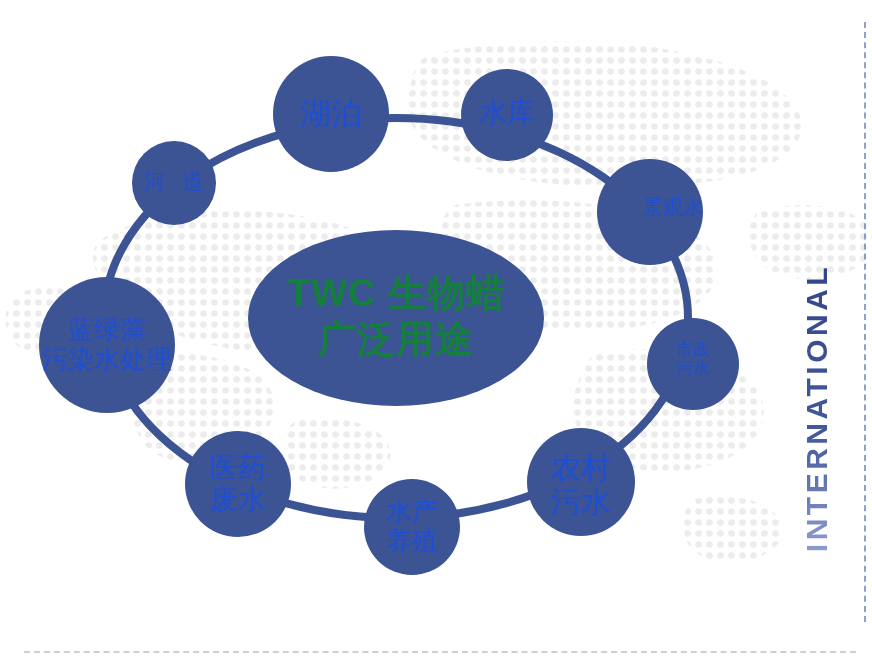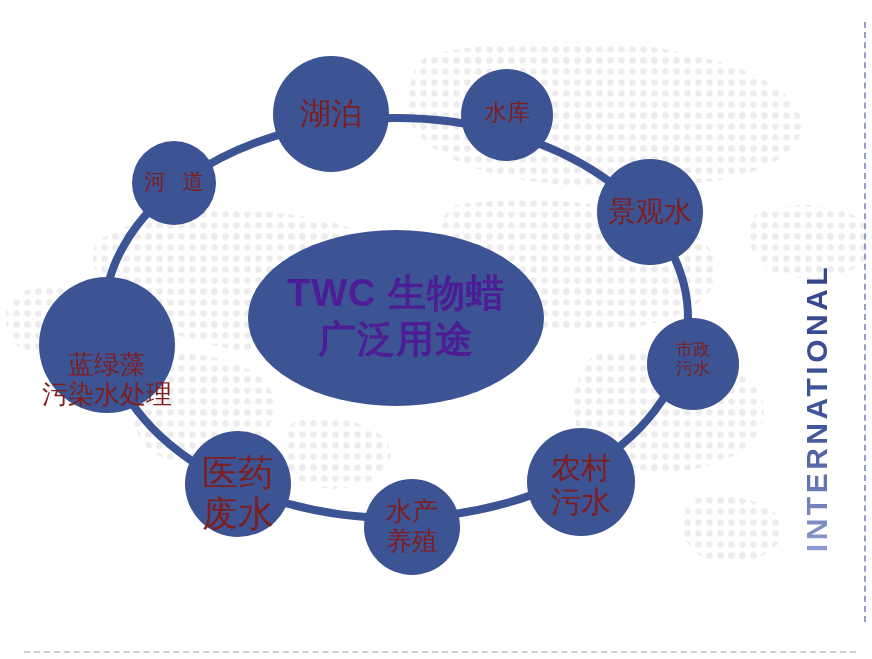--- a/index.html
+++ b/index.html
@@ -31,30 +31,30 @@
   #diagram {
     position: absolute;
     left: 0; top: 0;
     width: 872px;
     height: 659px;
   }
 
   
   .node-label {
     position: absolute;
-    color: #7f1d1d;
+    color: #1d4ed8;
     text-align: center;
     line-height: 1.14;
     white-space: pre;
     pointer-events: none;
     font-weight: 500;
   }
   .center-label {
     position: absolute;
-    color: #4c1d95;
+    color: #15803d;
     text-align: center;
     line-height: 1.22;
     white-space: pre;
     font-size: 38px;
     font-weight: 700;
     letter-spacing: 1px;
     pointer-events: none;
   }
 
   
@@ -161,31 +161,31 @@
     <g id="center-group">
         <ellipse cx="396" cy="318" rx="148" ry="88" fill="#3c5394"></ellipse>
       </g>
   </svg>
 
   <div class="center-label" id="center-label" style="left: 248px; top: 270px; width: 296px;">TWC 生物蜡
 广泛用途</div>
 
   <div id="labels-layer">
       <div class="node-label" style="left: 259px; top: 96.33px; width: 144px; font-size: 31px;">湖泊</div>
-      <div class="node-label" style="left: 447px; top: 99.04px; width: 120px; font-size: 23px;">水库</div>
-      <div class="node-label" style="left: 583px; top: 196.04px; width: 134px; font-size: 28px;">景观水</div>
+      <div class="node-label" style="left: 447px; top: 99.04px; width: 120px; font-size: 28px; font-family: Liberation Mono, monospace;">水库</div>
+      <div class="node-label" style="left: 606px; top: 196.04px; width: 134px; font-size: 20px;">景观水</div>
       <div class="node-label" style="left: 633px; top: 340px; width: 120px; font-size: 17px;">市政
 污水</div>
       <div class="node-label" style="left: 513px; top: 451.22px; width: 136px; font-size: 30px;">农村
 污水</div>
       <div class="node-label" style="left: 350px; top: 497.36px; width: 124px; font-size: 26px;">水产
 养殖</div>
-      <div class="node-label" style="left: 171px; top: 452.08px; width: 134px; font-size: 36px;">医药
+      <div class="node-label" style="left: 171px; top: 452.08px; width: 134px; font-size: 28px;">医药
 废水</div>
-      <div class="node-label" style="left: 25px; top: 315.36px; width: 164px; font-size: 26px; margin-top: 35px;">蓝绿藻
+      <div class="node-label" style="left: 25px; top: 315.36px; width: 164px; font-size: 26px;">蓝绿藻
 污染水处理</div>
       <div class="node-label" style="left: 118px; top: 168.75px; width: 112px; font-size: 22px; letter-spacing: 5px; text-indent: 5px;">河 道</div>
     </div>
 
   <div id="vertical-word">
     <span>INTERNATIONAL</span>
   </div>
 
   <div id="right-dashed-rule"></div>
   <div id="bottom-dashed-rule"></div>

